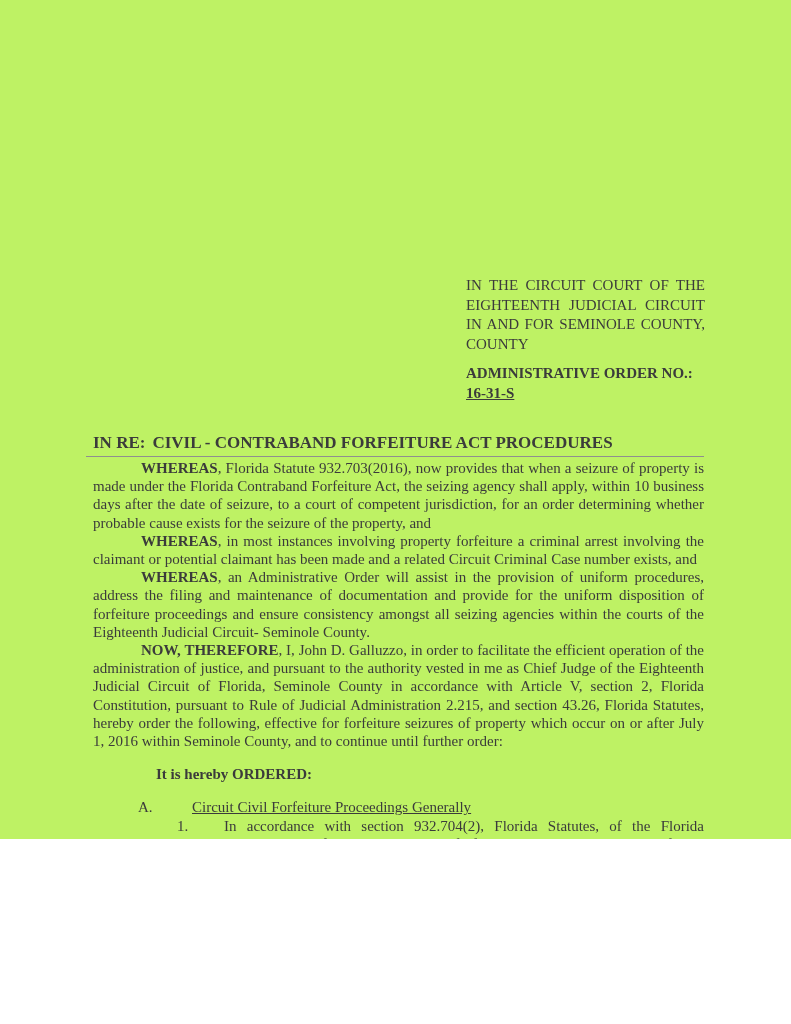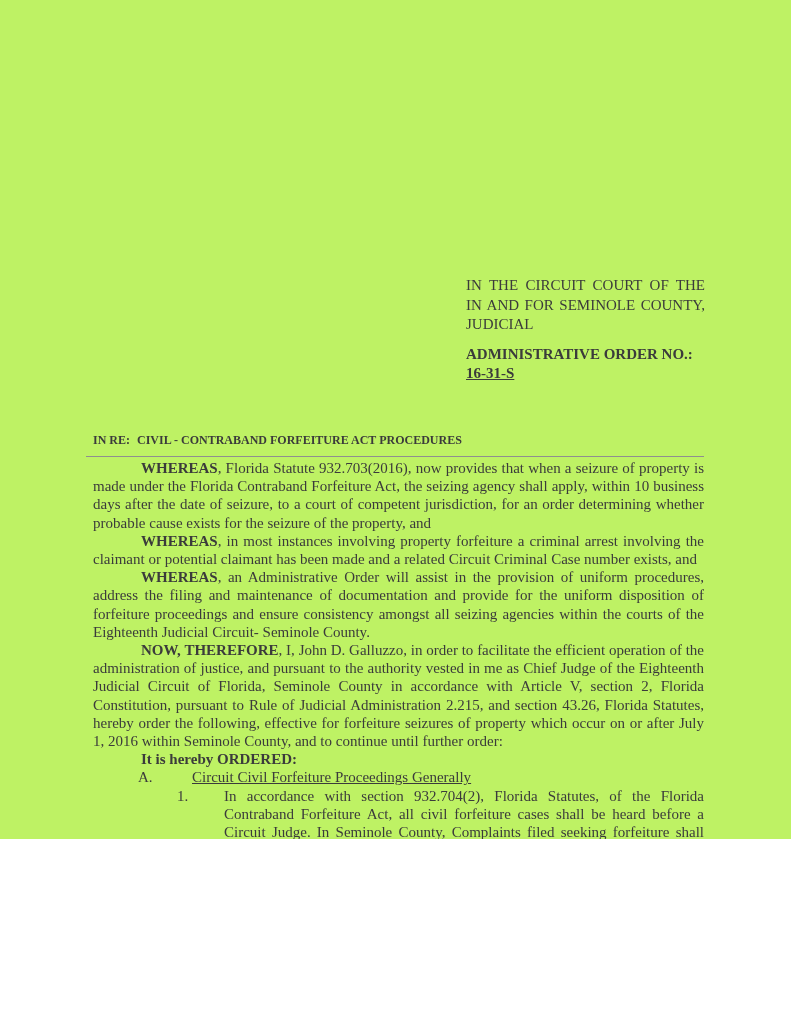--- a/index.html
+++ b/index.html
@@ -27,21 +27,21 @@
     margin-top: 10px;
     font-weight: bold;
   }
   .admin-number { text-decoration: underline; }
   
   .subject {
     position: absolute;
     left: 93px;
     top: 433px;
     width: 612px;
-    font-size: 12px;
+    font-size: 17px;
     font-weight: bold;
     white-space: nowrap;
   }
   .subject .subject-title { margin-left: 7px; }
   
   .rule {
     position: absolute;
     left: 86px;
     top: 456px;
     width: 618px;
@@ -52,21 +52,21 @@
   .content {
     position: absolute;
     left: 93px;
     top: 459px;
     width: 611px;
     font-size: 15px;
     line-height: 18.2px;
     text-align: justify;
   }
   .para { margin: 0; text-indent: 48px; }
-  .ordered-line { margin: 0; text-indent: 48px; font-weight: bold; text-align: left; }
+  .ordered-line { margin: 15px; text-indent: 48px; font-weight: bold; text-align: left; }
   .row-a { display: flex; margin-left: 45px; text-align: left; }
   .row-a .sec-label { width: 47px; flex: 0 0 47px; }
   .row-a .sec-heading { text-decoration: underline; margin-left: 7px; }
   .row-item { display: flex; margin-left: 84px; }
   .row-item .item-label { width: 47px; flex: 0 0 47px; text-align: left; }
   .row-item .item-text {
     width: 480px; flex: 0 0 480px;
     text-align: justify; text-align-last: justify;
   }
   
@@ -78,22 +78,23 @@
     font-size: 14.5px;
   }
 </style>
 </head>
 <body>
 
 <div class="page">
 
   <div class="court-block">
     <div class="court-line">IN THE CIRCUIT COURT OF THE</div>
+    <div class="court-line">EIGHTEENTH JUDICIAL CIRCUIT</div>
     <div class="court-line">IN AND FOR SEMINOLE COUNTY,</div>
-    <div class="court-line last">JUDICIAL</div>
+    <div class="court-line last">COUNTY</div>
     <div class="admin-block">
       <div>ADMINISTRATIVE ORDER NO.:</div>
       <div><span class="admin-number">16-31-S</span></div>
     </div>
   </div>
 
   <div class="subject">
     <span>IN RE:</span><span class="subject-title">CIVIL - CONTRABAND FORFEITURE ACT PROCEDURES</span>
   </div>
 

